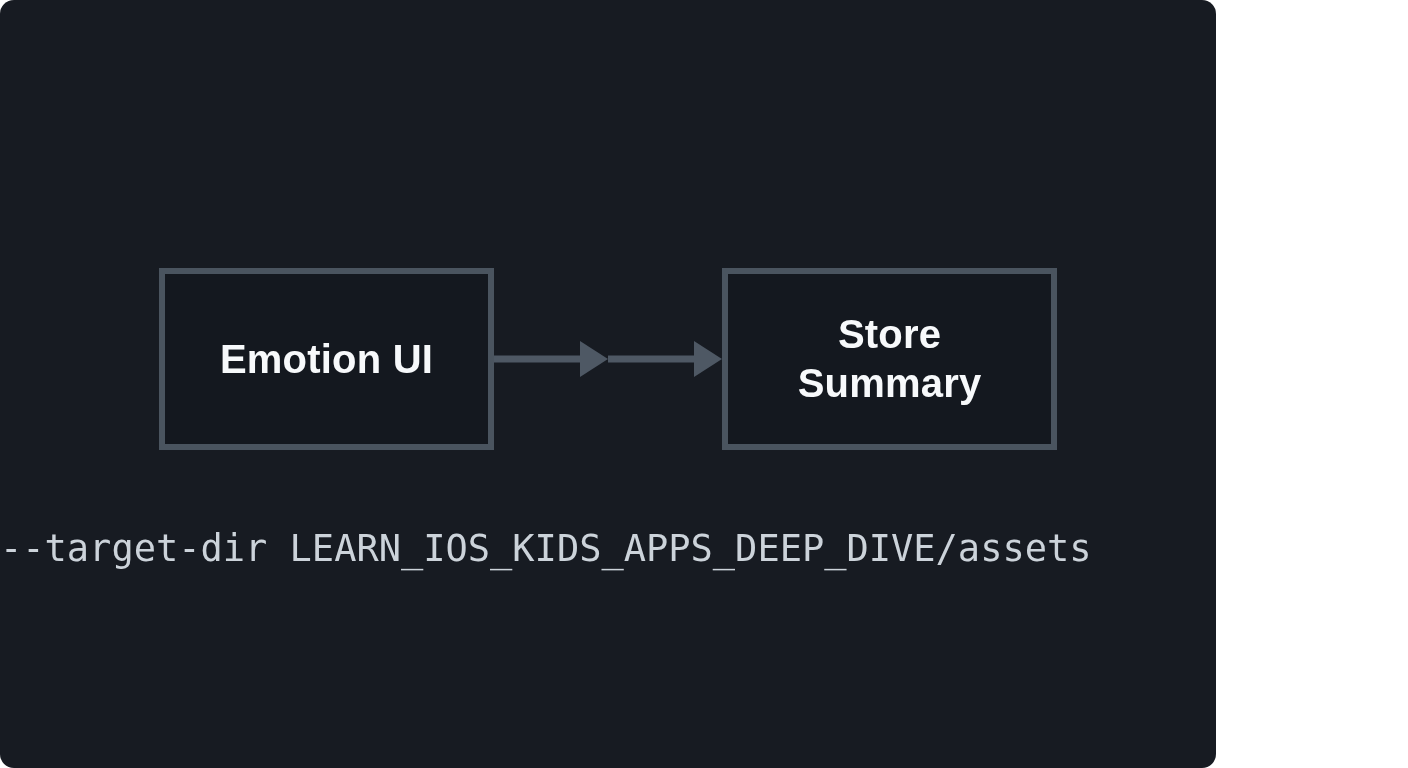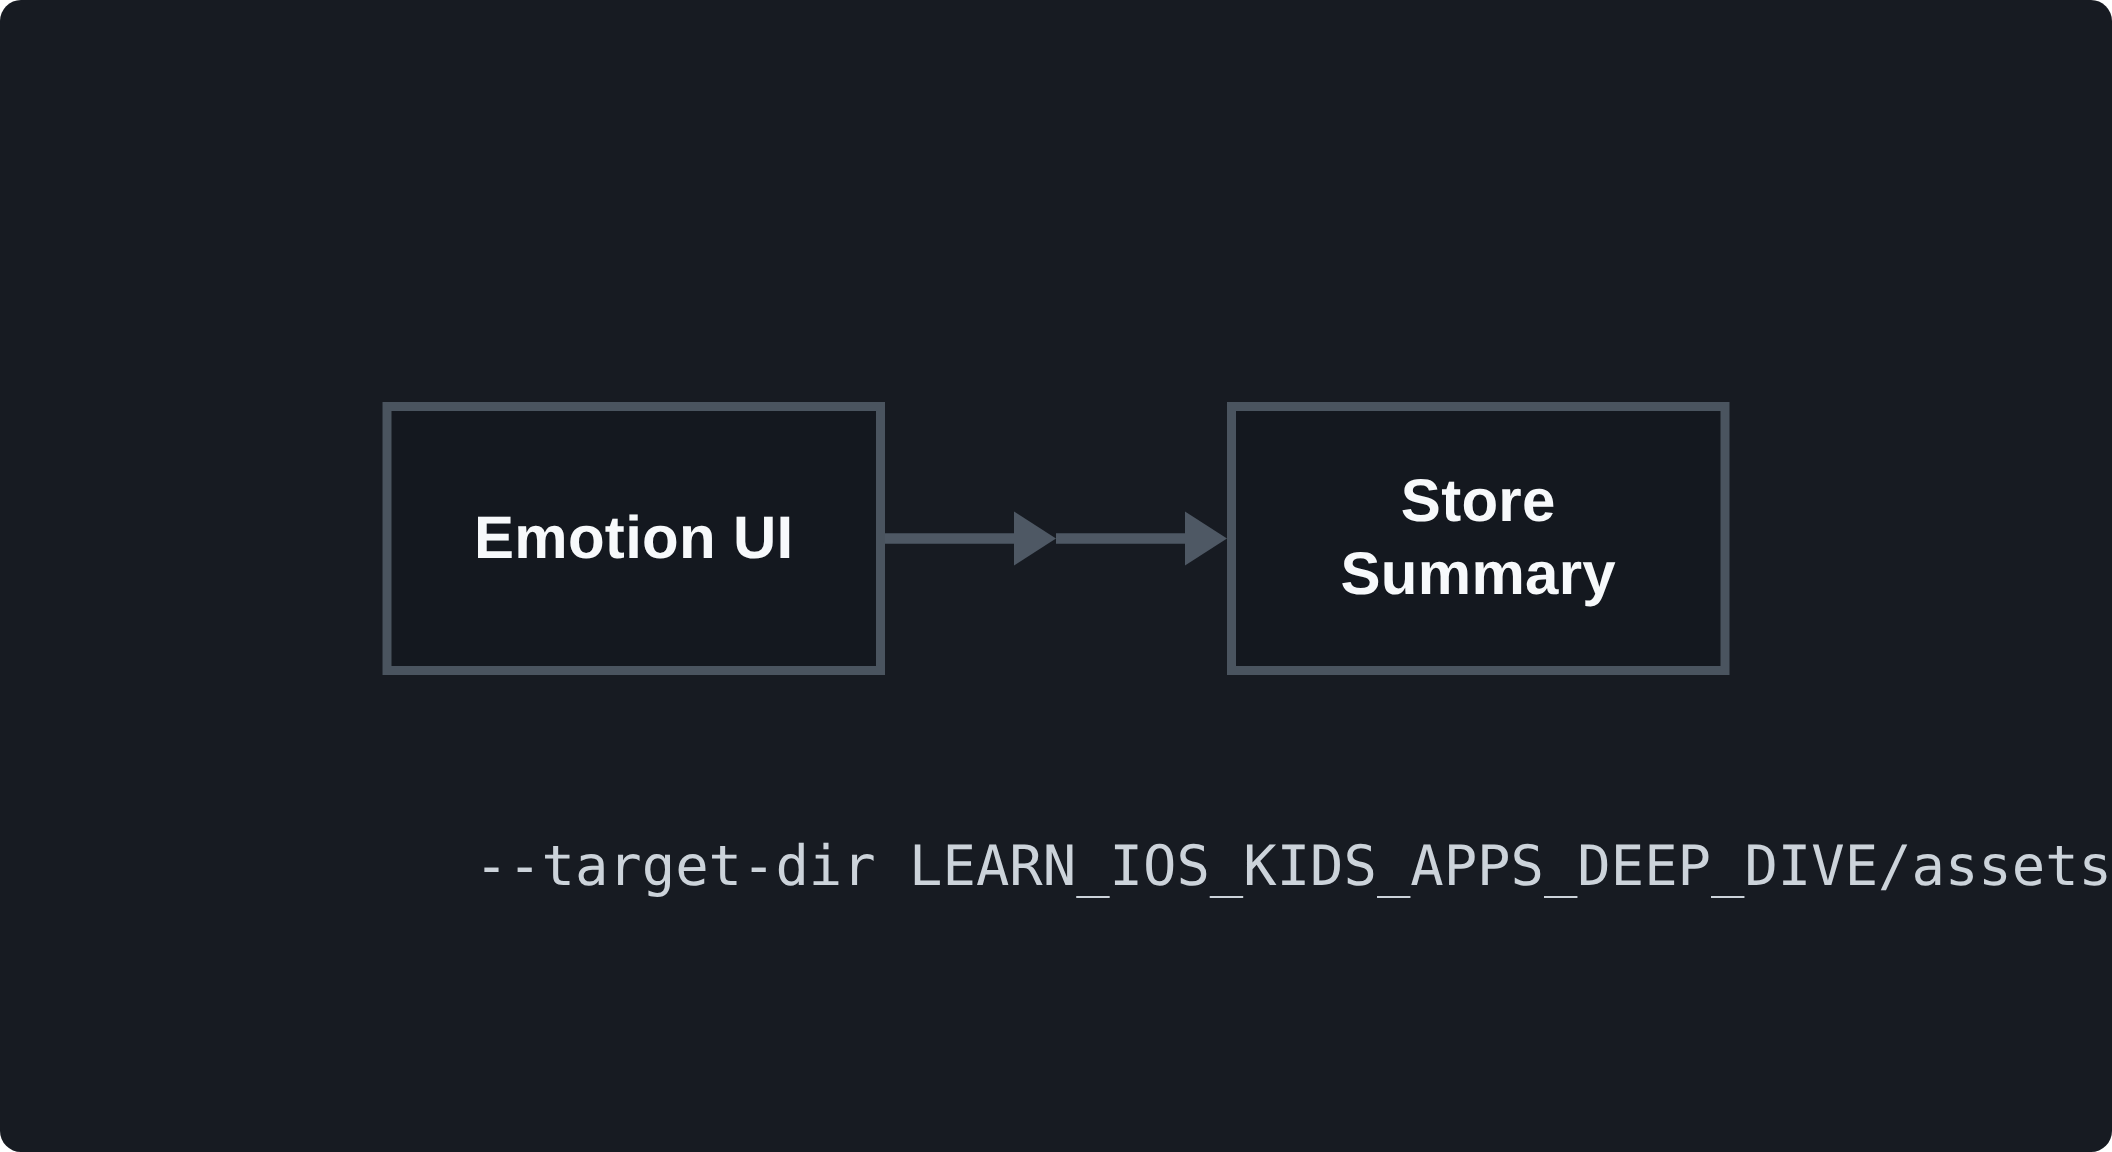--- a/index.html
+++ b/index.html
@@ -12,21 +12,21 @@
   }
   *{ margin:0; padding:0; box-sizing:border-box; }
   html,body{ width:100%; height:100%; }
   body{
     background:#ffffff;
     font-family:"Liberation Sans", sans-serif;
     display:flex; align-items:flex-start; justify-content:flex-start;
   }
   .slide{
     position:relative;
-    width:1408px; height:768px;
+    width:1216px; height:768px;
     background:var(--bg);
     border-radius:14px;
     overflow:hidden;
   }
   .flow{
     position:absolute;
     left:0; right:0;
     top:268px;
     display:flex;
     justify-content:center;
@@ -64,22 +64,22 @@
     right:0; top:50%;
     transform:translateY(-50%);
     width:0; height:0;
     border-top:18px solid transparent;
     border-bottom:18px solid transparent;
     border-left:28px solid var(--arrow);
   }
   .command-line{
     position:absolute;
     left:0; right:0;
-    top:556px;
-    text-align:right;
+    top:527px;
+    text-align:left;
   }
   .command-line code{
     font-family:"DejaVu Sans Mono","Liberation Mono", monospace;
     font-size:37px;
     color:var(--command);
     letter-spacing:0px;
     white-space:pre;
   }
 </style>
 </head>

